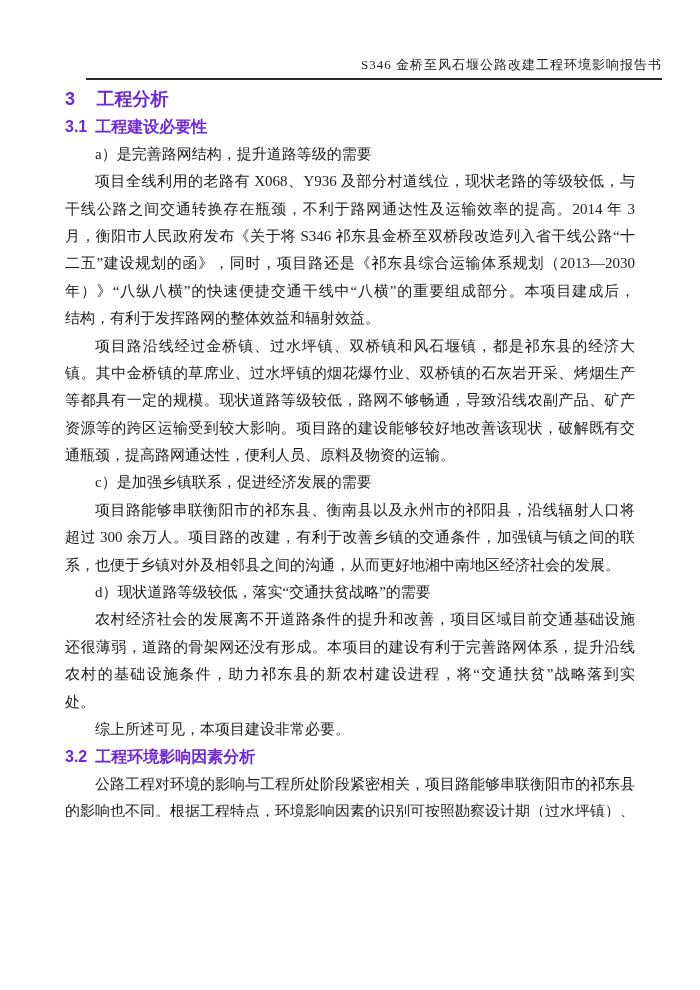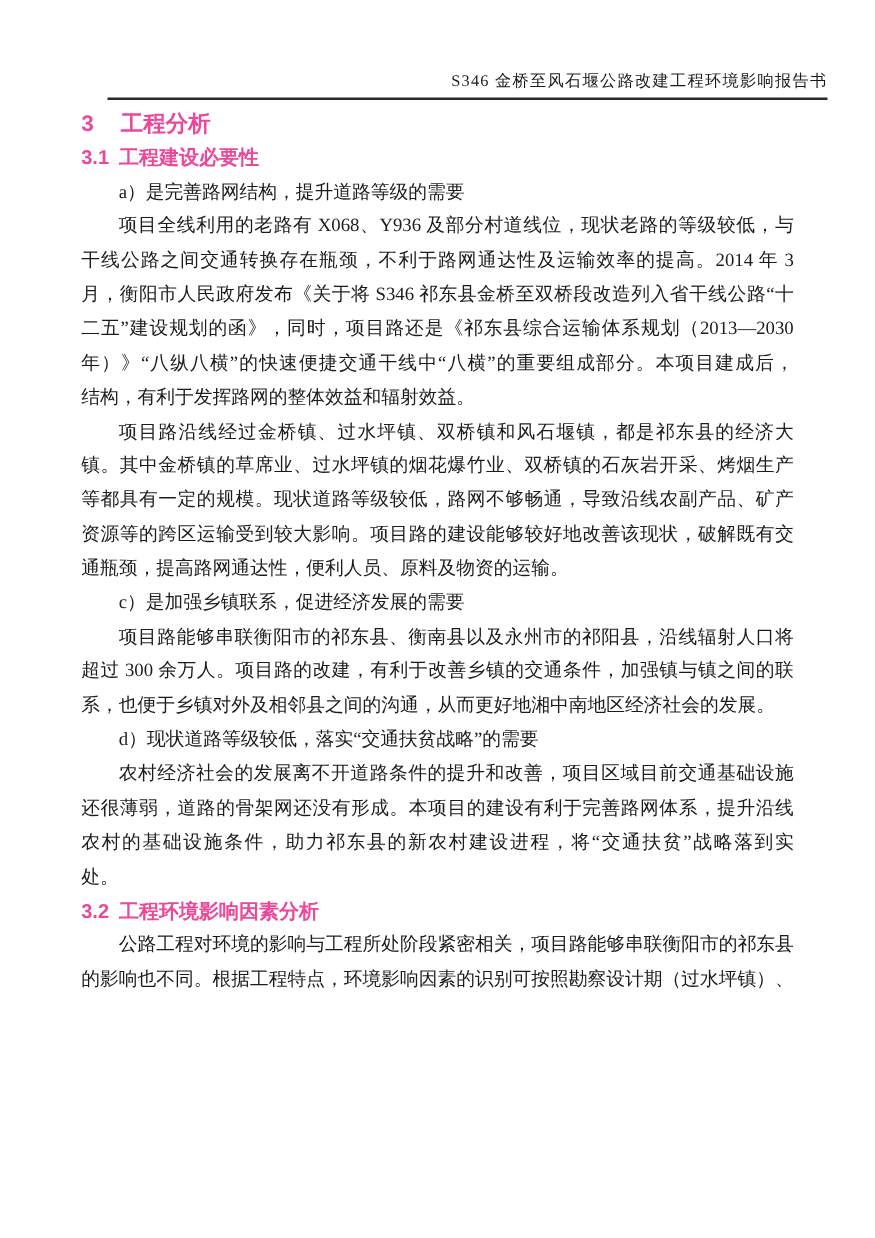--- a/index.html
+++ b/index.html
@@ -29,21 +29,21 @@
     white-space:nowrap;
     text-align:justify;
     text-align-last:justify;
     color:var(--text,#1b1b1b);
   }
   .line.first{text-indent:2em;}
   .line.last{text-align-last:left;}
   .line.sub{text-indent:2em;text-align-last:left;}
   .line.heading{
     font-family:"Liberation Sans","DejaVu Sans",sans-serif;
-    font-weight:bold;color:#ec4899;
+    font-weight:bold;color:#6d28d9;
     text-align:left;text-align-last:left;
   }
   .line.h1{font-size:18px;}
   .line.h1 .num{margin-right:1.2em;}
   .line.h2{font-size:16px;}
   .line.h2 .num{margin-right:0.5em;}
   .page-number{
     position:absolute;top:918px;left:0;width:100%;
     text-align:center;font-size:13px;
     color:var(--text,#1b1b1b);
@@ -74,19 +74,20 @@
       <div class="line body last">通瓶颈，提高路网通达性，便利人员、原料及物资的运输。</div>
       <div class="line sub">c）是加强乡镇联系，促进经济发展的需要</div>
       <div class="line body first">项目路能够串联衡阳市的祁东县、衡南县以及永州市的祁阳县，沿线辐射人口将</div>
       <div class="line body">超过 300 余万人。项目路的改建，有利于改善乡镇的交通条件，加强镇与镇之间的联</div>
       <div class="line body last">系，也便于乡镇对外及相邻县之间的沟通，从而更好地湘中南地区经济社会的发展。</div>
       <div class="line sub">d）现状道路等级较低，落实“交通扶贫战略”的需要</div>
       <div class="line body first">农村经济社会的发展离不开道路条件的提升和改善，项目区域目前交通基础设施</div>
       <div class="line body">还很薄弱，道路的骨架网还没有形成。本项目的建设有利于完善路网体系，提升沿线</div>
       <div class="line body">农村的基础设施条件，助力祁东县的新农村建设进程，将“交通扶贫”战略落到实</div>
       <div class="line body last">处。</div>
+      <div class="line body first last">综上所述可见，本项目建设非常必要。</div>
       <div class="line heading h2"><span class="num">3.2</span><span class="ttl">工程环境影响因素分析</span></div>
       <div class="line body first">公路工程对环境的影响与工程所处阶段紧密相关，项目路能够串联衡阳市的祁东县</div>
       <div class="line body">的影响也不同。根据工程特点，环境影响因素的识别可按照勘察设计期（过水坪镇）、</div>
     </div>
 
   <div class="page-number">73</div>
 </div>
 
 </body></html>

